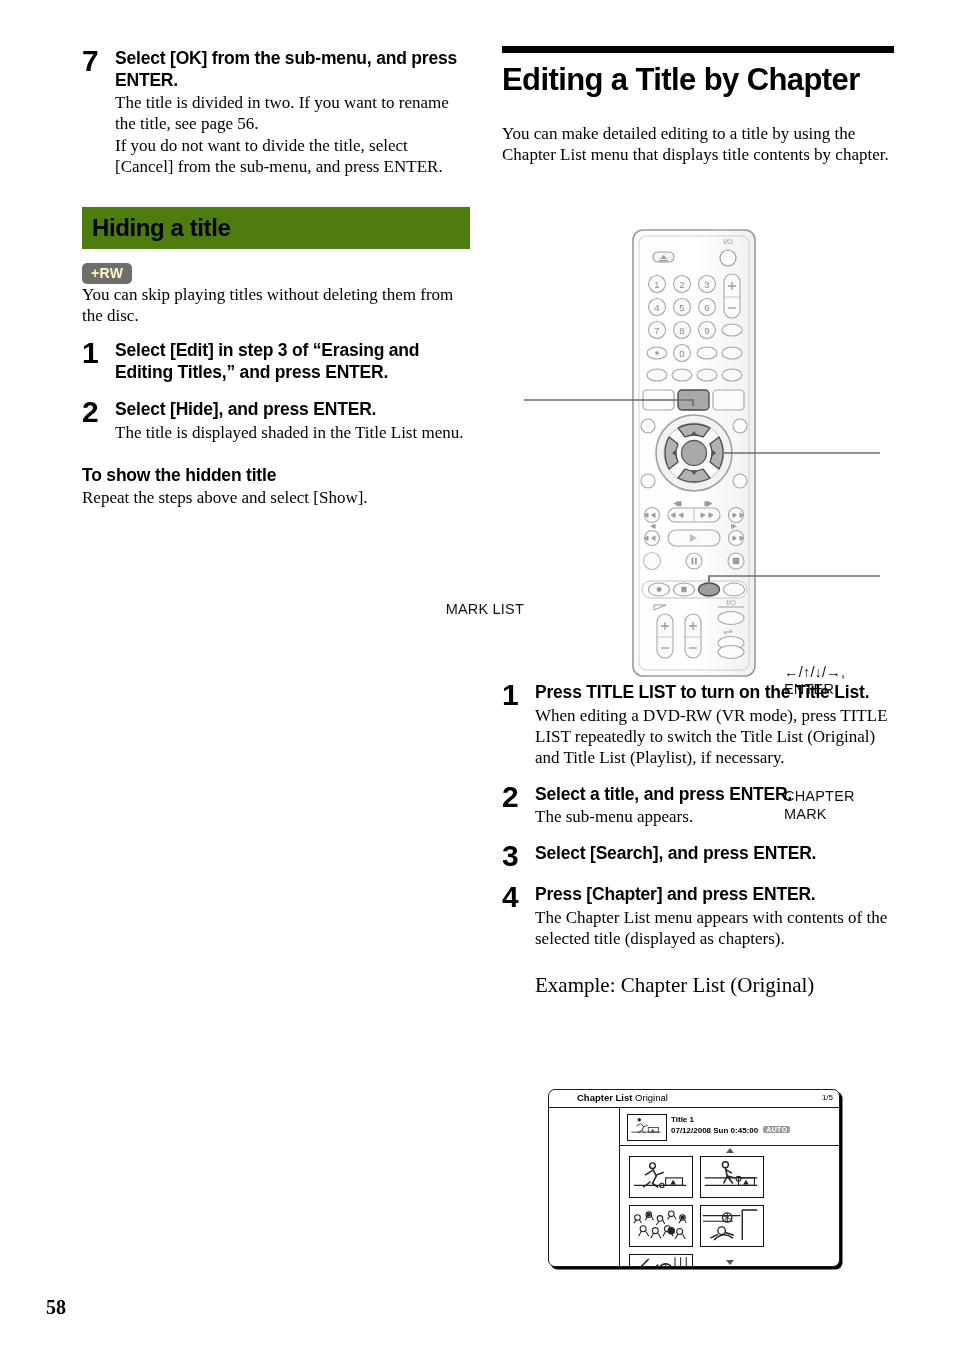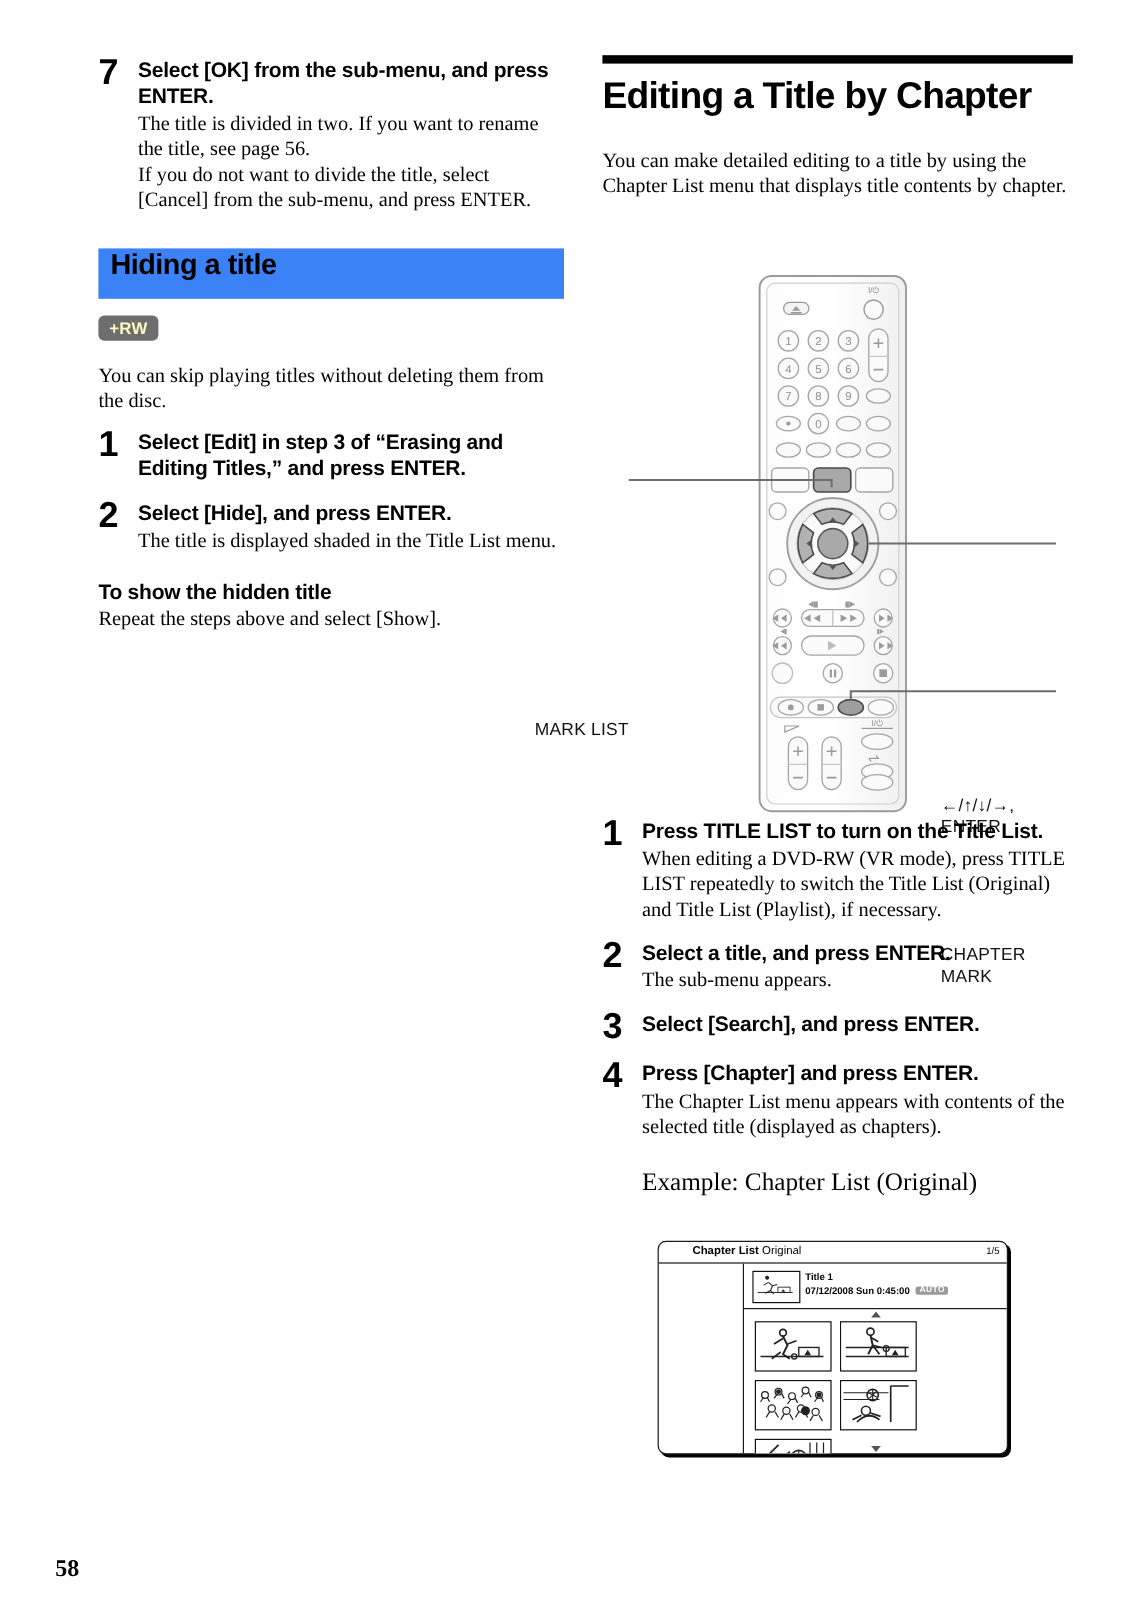--- a/index.html
+++ b/index.html
@@ -27,22 +27,22 @@
     font-size:17.5px;line-height:21.5px;letter-spacing:-0.2px;
   }
   .step-body{
     font-family:"Liberation Serif", serif;font-size:17px;line-height:21px;
     margin-top:1px;
   }
   .para{font-family:"Liberation Serif", serif;font-size:17px;line-height:21px;}
 
   
   .sec-band{
-    background:#3b82f6;height:42px;margin-top:30px;margin-bottom:0;
-    display:flex;padding-left:10px;box-sizing:border-box;
+    background:#4d7c0f;height:42px;margin-top:30px;margin-bottom:0;
+    display:flex;align-items:center;padding-left:10px;box-sizing:border-box;
   }
   .sec-band .t{
     font-family:"Liberation Sans", sans-serif;font-weight:bold;font-size:24px;
     letter-spacing:-0.4px;
   }
   .badge{
     display:inline-block;background:#6e6e6e;color:#fef9c3;border-radius:5px;
     font-family:"Liberation Sans", sans-serif;font-weight:bold;font-size:14px;
     padding:2px 9px 3px 9px;margin-top:14px;letter-spacing:0.3px;
   }
@@ -60,21 +60,21 @@
 
   
   .remote-wrap{position:absolute;left:502px;top:228px;width:400px;height:450px;}
   .callout-txt{
     position:absolute;font-family:"Liberation Sans", sans-serif;font-size:14.5px;
     line-height:17px;letter-spacing:0.2px;color:#111;white-space:nowrap;
   }
 
   
   .example-lbl{font-family:"Liberation Serif", serif;font-size:21px;margin-top:24px;}
-  .mock{position:absolute;left:548px;top:1034px;width:292px;height:195px;}
+  .mock{position:absolute;left:548px;top:1089px;width:292px;height:195px;}
 
   .scr-outer{
     position:absolute;left:0;top:0;width:292px;height:178px;
     border:1.6px solid #1a1a1a;border-radius:7px;
     box-shadow:2.5px 2.5px 0 #000;background:#fff;box-sizing:border-box;
     overflow:hidden;
   }
   .scr-title-bar{
     height:17px;border-bottom:1.4px solid #1a1a1a;position:relative;
   }
@@ -147,21 +147,21 @@
     </div>
 
     <div class="sec-band">
       <div class="t">Hiding a title</div>
     </div>
 
     <div>
       <span class="badge">+RW</span>
     </div>
 
-    <div class="para" style="margin-top:18px;">You can skip playing titles without deleting them from the disc.</div>
+    <div class="para" style="">You can skip playing titles without deleting them from the disc.</div>
 
     <div class="step" style="margin-top:12px;">
       <div class="num">1</div>
       <div class="body">
         <div class="step-title">Select [Edit] in step 3 of “Erasing and Editing Titles,” and press ENTER.</div>
       </div>
     </div>
 
     <div class="step" style="margin-top:14px;">
       <div class="num">2</div>

